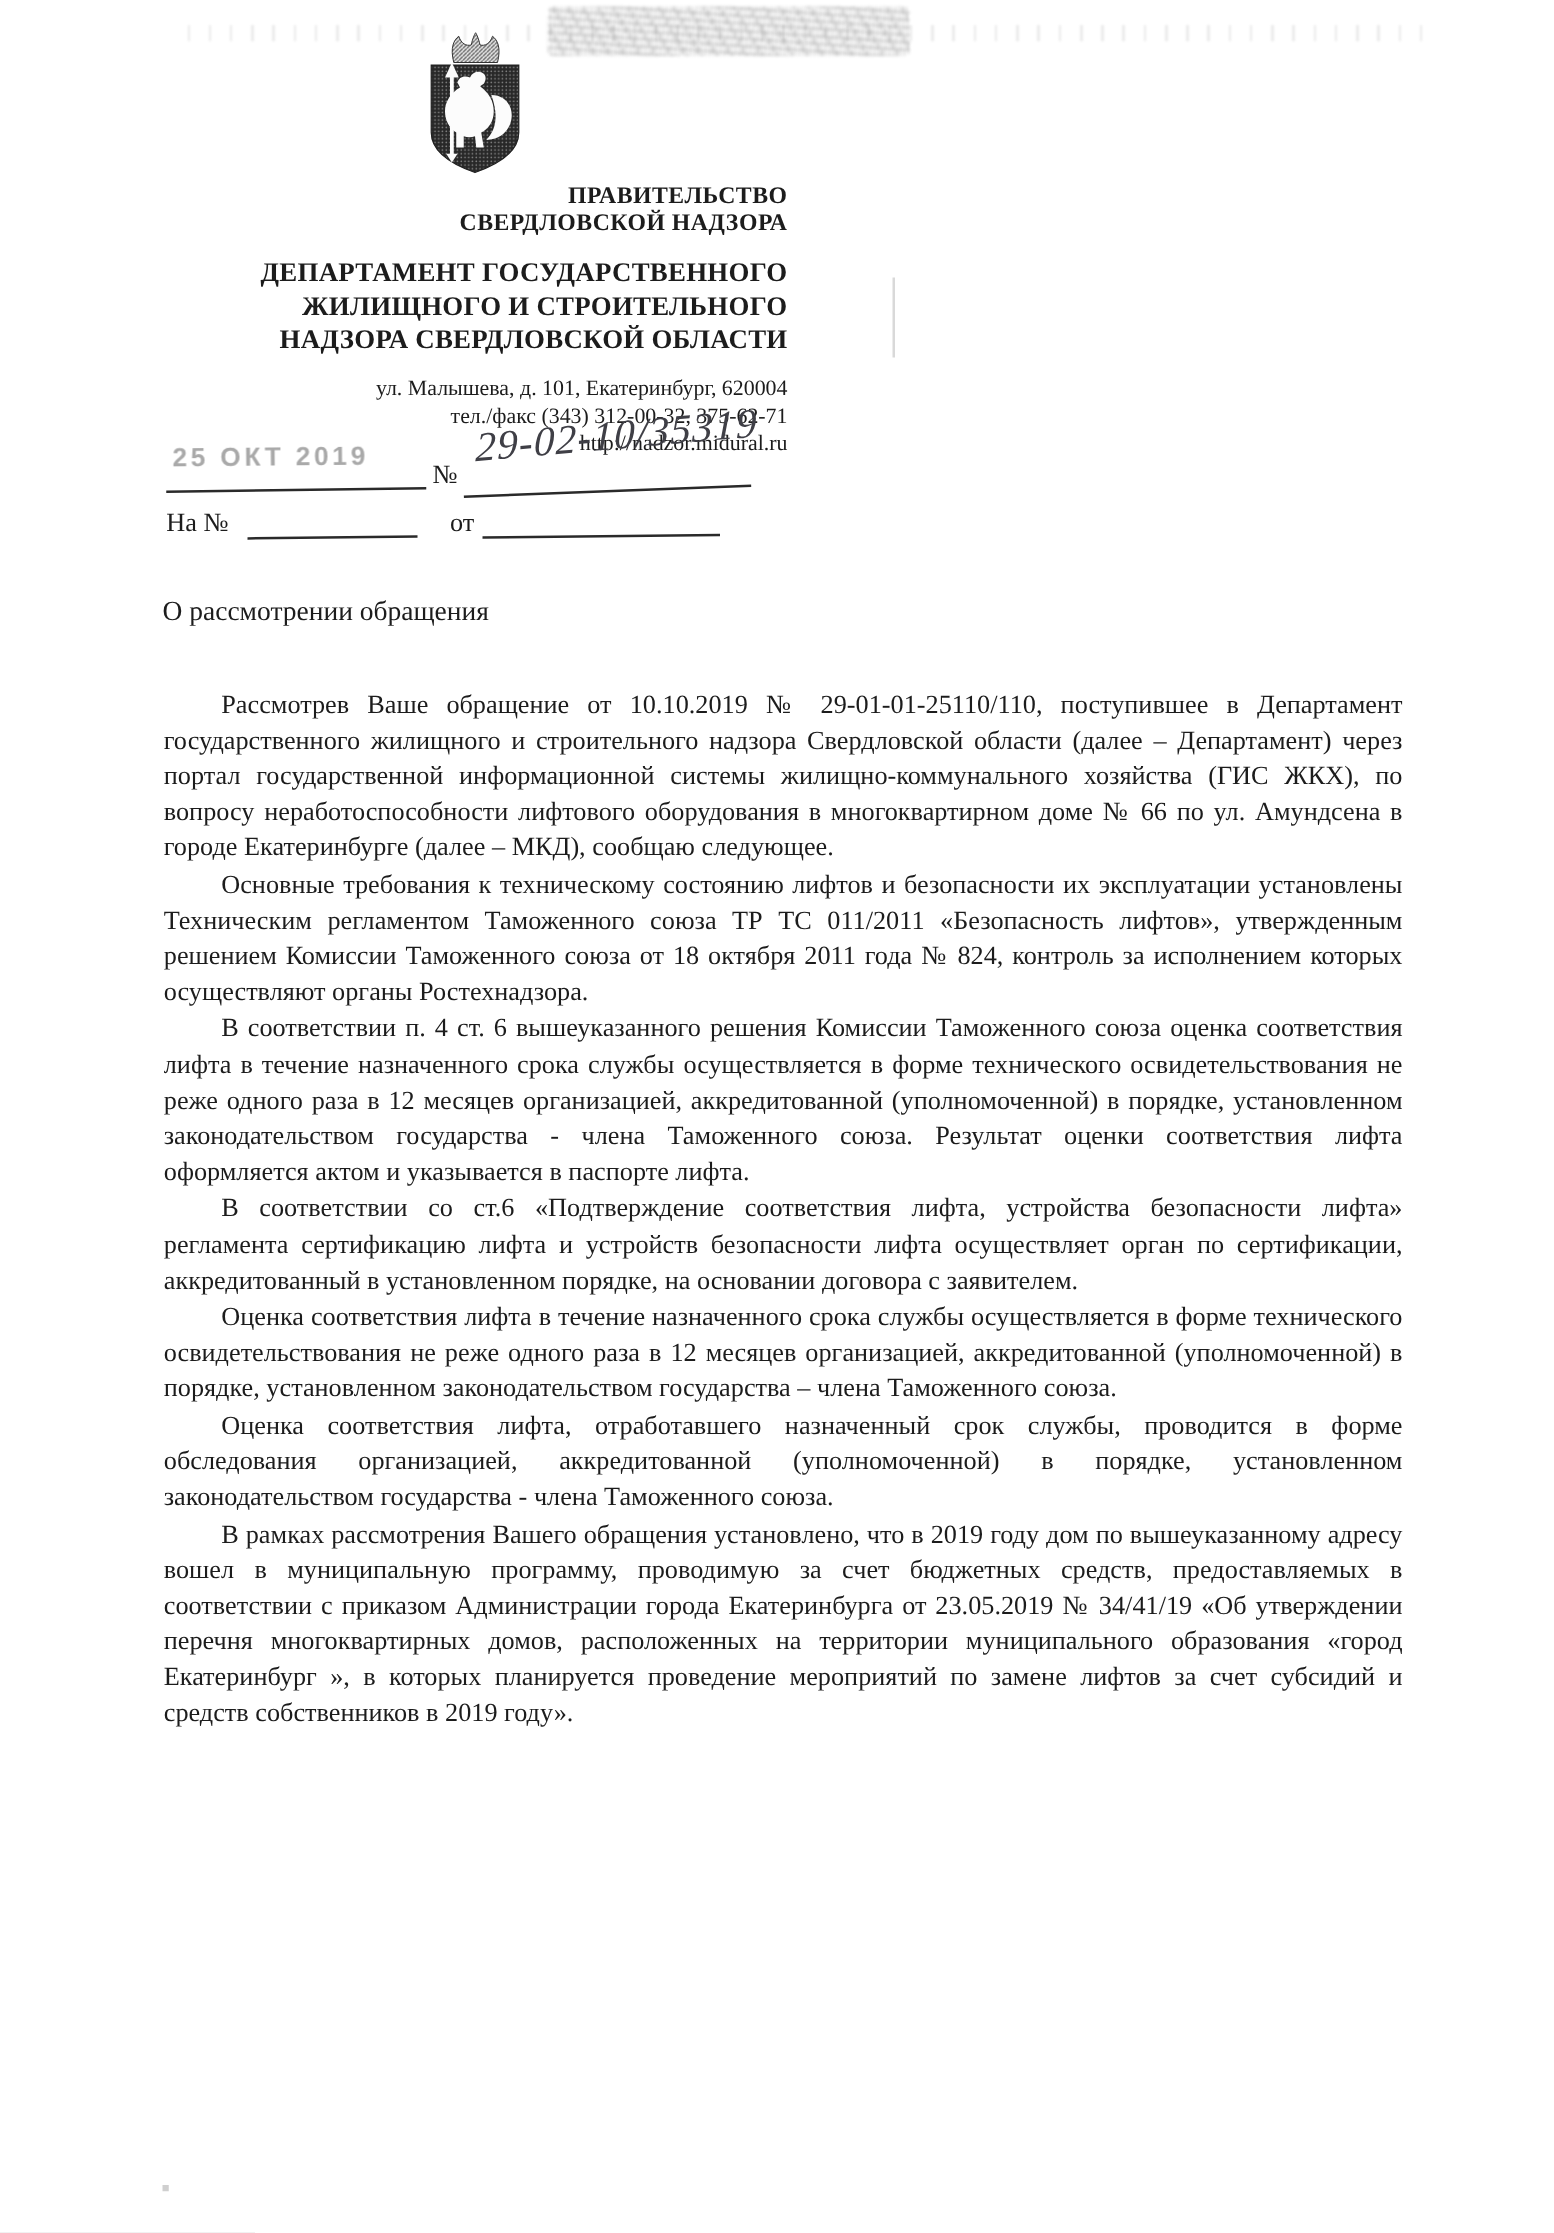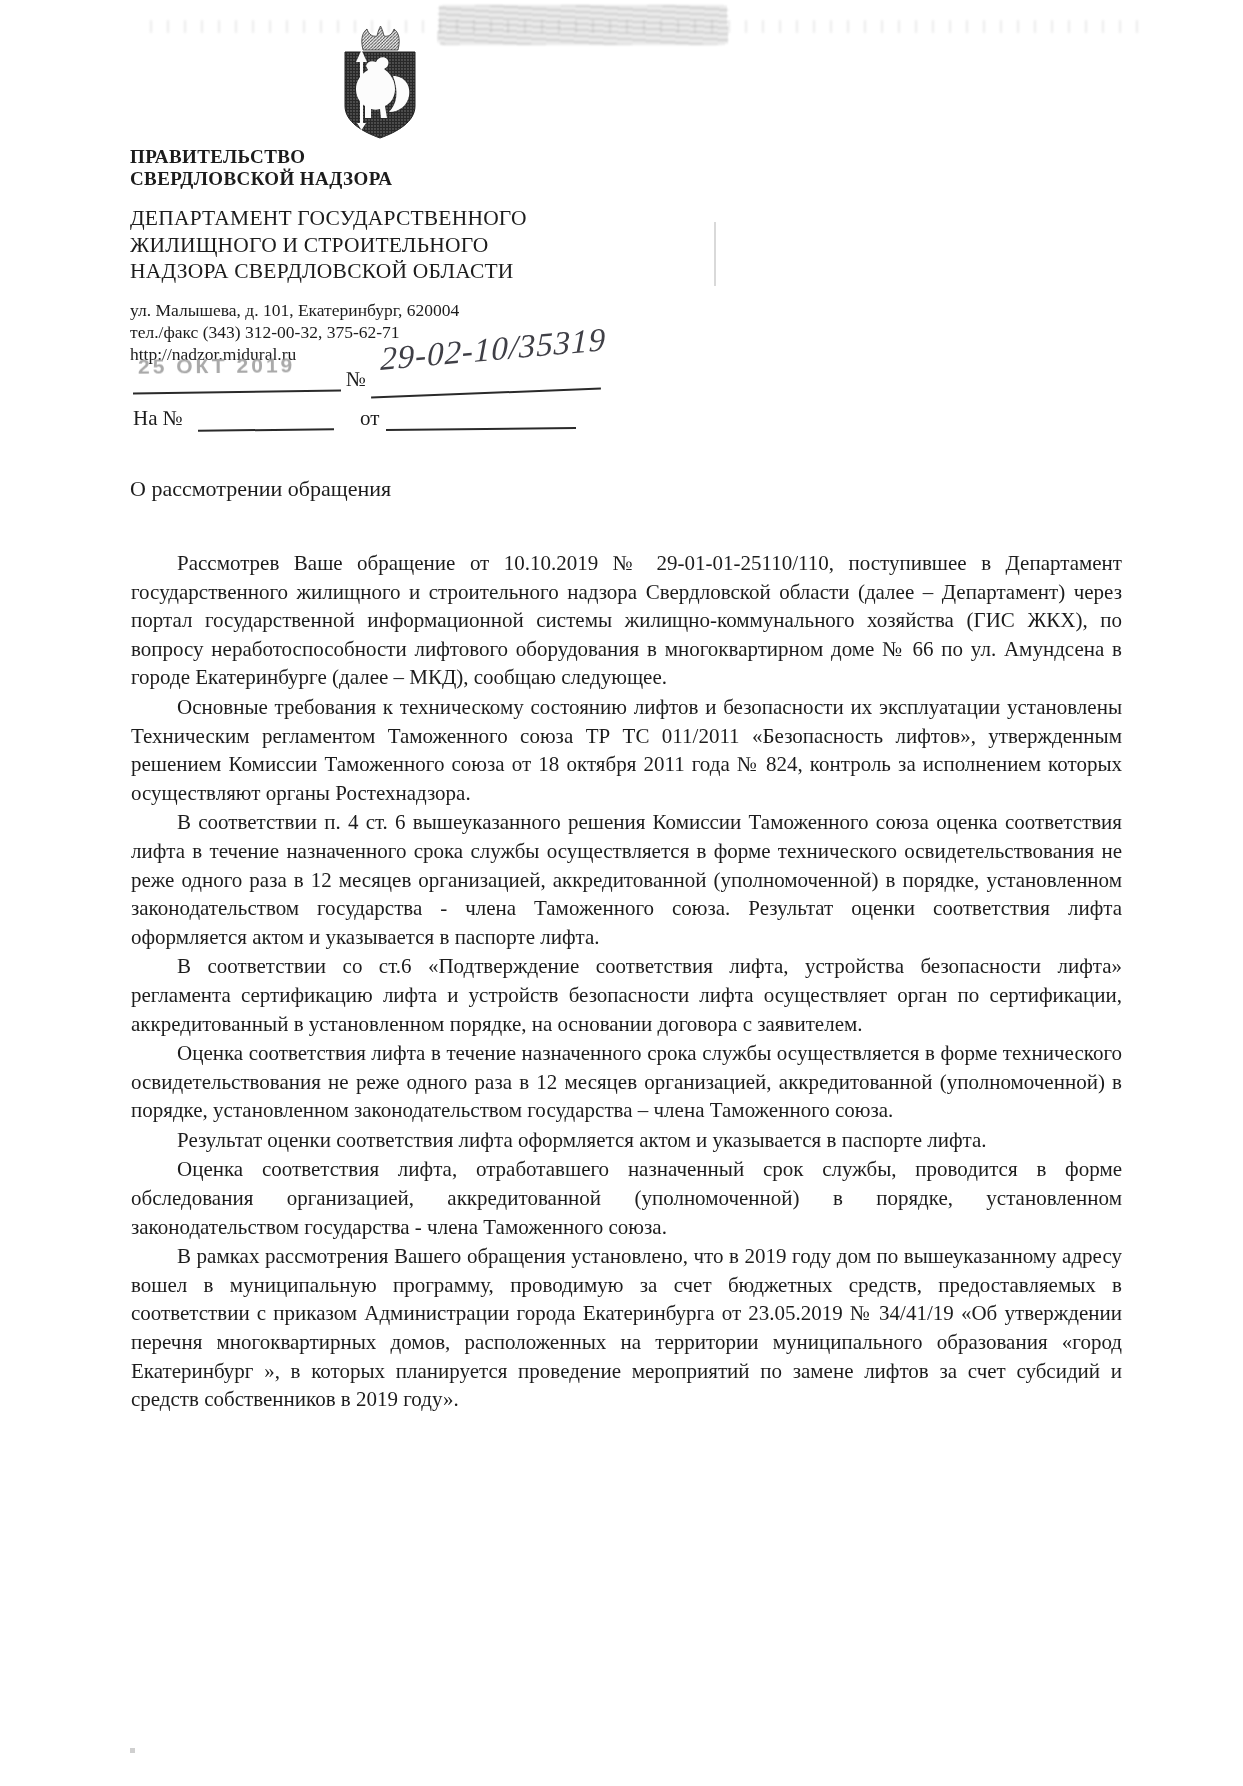--- a/index.html
+++ b/index.html
@@ -27,25 +27,25 @@
     filter:blur(1px); opacity:.3;
   }
   .noise-c {
     position:absolute; left:130px; top:1748px; width:5px; height:5px;
     background:#cfcfcf; filter:blur(.5px);
   }
 
   
   .letterhead {
     position:absolute; left:130px; top:26px; width:500px;
-    text-align:left;
+    text-align:right;
   }
   .emblem { display:block; margin:0 auto 6px auto; }
   .gov-name { font-weight:bold; font-size:19px; line-height:22px; letter-spacing:.4px; }
-  .dept-name { font-weight:normal; font-size:21.5px; line-height:26.5px; margin-top:15px; letter-spacing:.2px; }
+  .dept-name { font-weight:bold; font-size:21.5px; line-height:26.5px; margin-top:15px; letter-spacing:.2px; }
   .contact { font-size:17.5px; line-height:22px; margin-top:14px;font-family:Liberation Serif, serif; }
   .contact div { margin:0; }
 
   
   .date-stamp {
     position:absolute; left:138px; top:354px;
     font-family:"Liberation Sans", sans-serif;
     font-weight:bold; font-size:21px; letter-spacing:3px;
     color:#a0a0a0; opacity:.9; filter:blur(.3px);
     transform:rotate(-.5deg);
@@ -146,18 +146,17 @@
   <div class="v-artifact"></div>
 
   <div class="subject">О рассмотрении обращения</div>
 
   <div class="body-text">
     <p>Рассмотрев Ваше обращение от 10.10.2019 № 29-01-01-25110/110, поступившее в Департамент государственного жилищного и строительного надзора Свердловской области (далее – Департамент) через портал государственной информационной системы жилищно-коммунального хозяйства (ГИС ЖКХ), по вопросу неработоспособности лифтового оборудования в многоквартирном доме № 66 по ул. Амундсена в городе Екатеринбурге (далее – МКД), сообщаю следующее.</p>
     <p>Основные требования к техническому состоянию лифтов и безопасности их эксплуатации установлены Техническим регламентом Таможенного союза ТР ТС 011/2011 «Безопасность лифтов», утвержденным решением Комиссии Таможенного союза от 18 октября 2011 года № 824, контроль за исполнением которых осуществляют органы Ростехнадзора.</p>
     <p>В соответствии п. 4 ст. 6 вышеуказанного решения Комиссии Таможенного союза оценка соответствия лифта в течение назначенного срока службы осуществляется в форме технического освидетельствования не реже одного раза в 12 месяцев организацией, аккредитованной (уполномоченной) в порядке, установленном законодательством государства - члена Таможенного союза. Результат оценки соответствия лифта оформляется актом и указывается в паспорте лифта.</p>
     <p>В соответствии со ст.6 «Подтверждение соответствия лифта, устройства безопасности лифта» регламента сертификацию лифта и устройств безопасности лифта осуществляет орган по сертификации, аккредитованный в установленном порядке, на основании договора с заявителем.</p>
     <p>Оценка соответствия лифта в течение назначенного срока службы осуществляется в форме технического освидетельствования не реже одного раза в 12 месяцев организацией, аккредитованной (уполномоченной) в порядке, установленном законодательством государства – члена Таможенного союза.</p>
-    <p>Результат оценки соответствия лифта оформляется актом и указывается в паспорте лифта.</p>
     <p>Оценка соответствия лифта, отработавшего назначенный срок службы, проводится в форме обследования организацией, аккредитованной (уполномоченной) в порядке, установленном законодательством государства - члена Таможенного союза.</p>
     <p>В рамках рассмотрения Вашего обращения установлено, что в 2019 году дом по вышеуказанному адресу вошел в муниципальную программу, проводимую за счет бюджетных средств, предоставляемых в соответствии с приказом Администрации города Екатеринбурга от 23.05.2019 № 34/41/19 «Об утверждении перечня многоквартирных домов, расположенных на территории муниципального образования «город Екатеринбург », в которых планируется проведение мероприятий по замене лифтов за счет субсидий и средств собственников в 2019 году».</p>
   </div>
 
 </div>
 
 </body></html>

